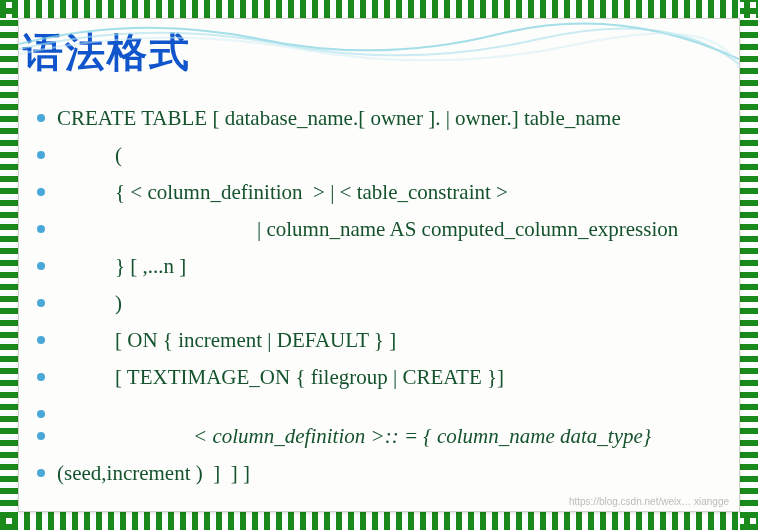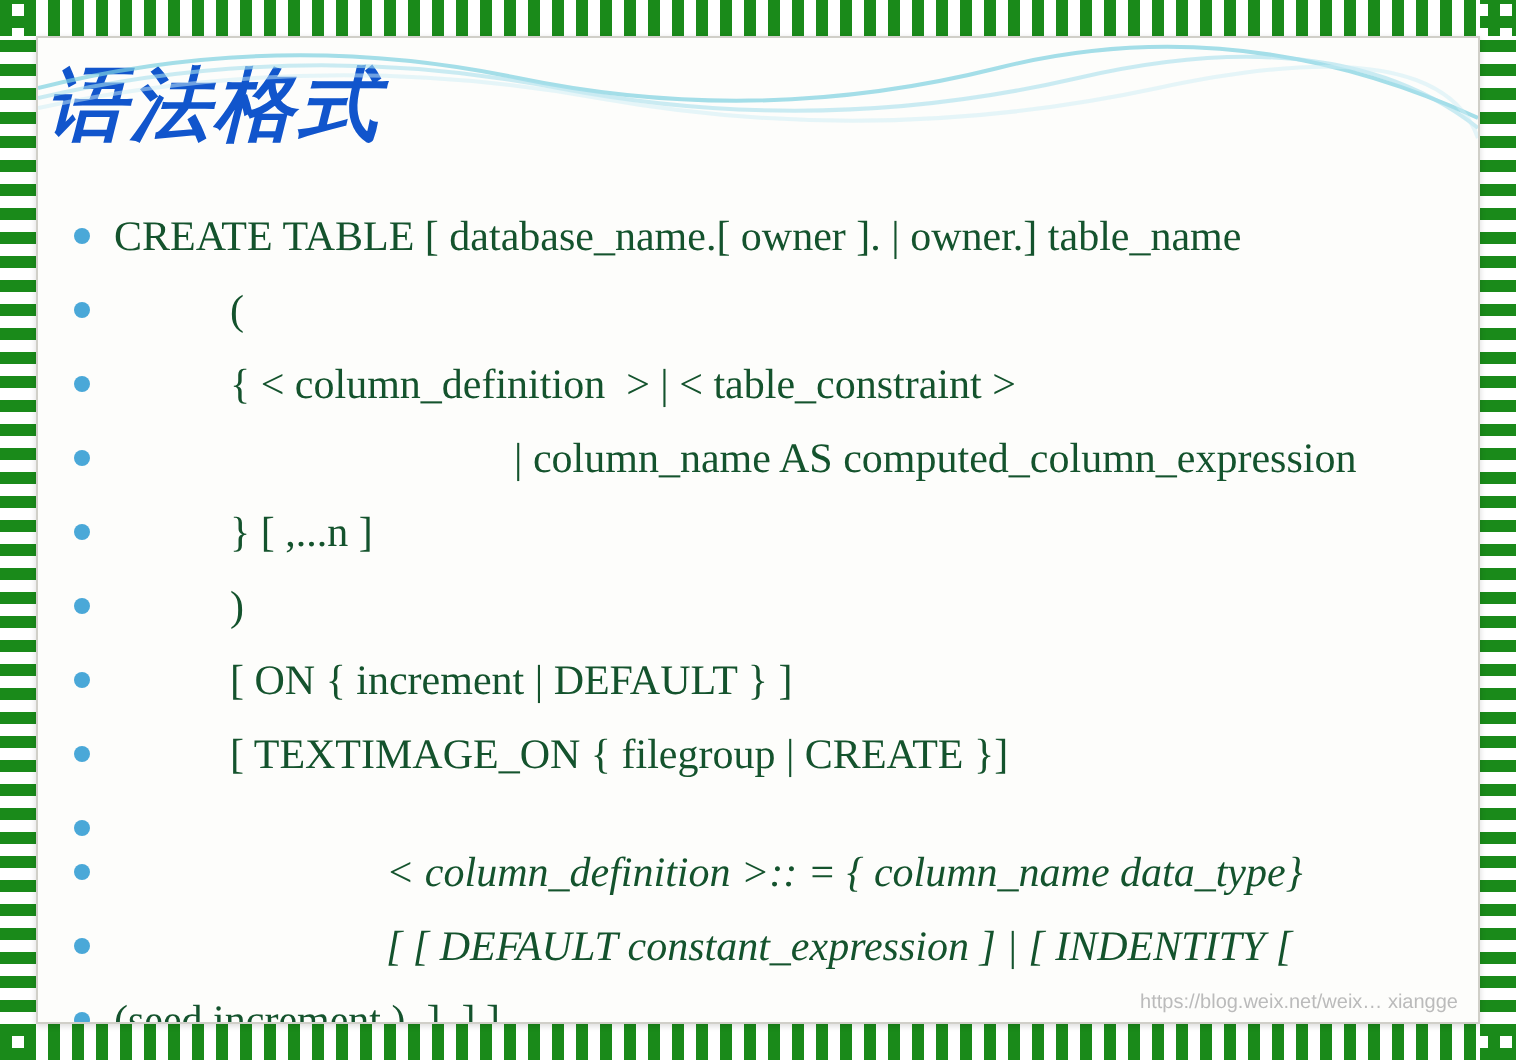--- a/index.html
+++ b/index.html
@@ -40,21 +40,20 @@
     }
     .wave {
       position: absolute;
       top: -10px; left: 0; right: 0;
       height: 70px;
       pointer-events: none;
     }
     .title {
       font-size: 40px;
       font-weight: bold;
-      font-style: italic;
       color: #1155cc;
       padding: 6px 0 0 4px;
       letter-spacing: 2px;
       font-family: "SimSun", "STSong", serif;
     }
     .content {
       padding: 20px 8px 0 18px;
     }
     ul { list-style: none; }
     li {
@@ -140,23 +139,19 @@
         <li>
           <span class="bullet"></span>
           <span class="line-text indent1"></span>
         </li>
         <li>
           <span class="bullet"></span>
           <span class="line-text indent3">&lt; column_definition &gt;:: = { column_name data_type}</span>
         </li>
         <li>
           <span class="bullet"></span>
-          <span class="line-text indent3">[ [ DEFAULT constant_expression ] | [ INDENTITY [</span>
-        </li>
-        <li>
-          <span class="bullet"></span>
           <span class="line-text ">(seed,increment )  ]  ] ]</span>
         </li>
       </ul>
   </div>
 
-  <div class="watermark">https://blog.weix.net/weix…  xiangge</div>
+  <div class="watermark">https://blog.csdn.net/weix…  xiangge</div>
 </div>
 
 </body></html>

